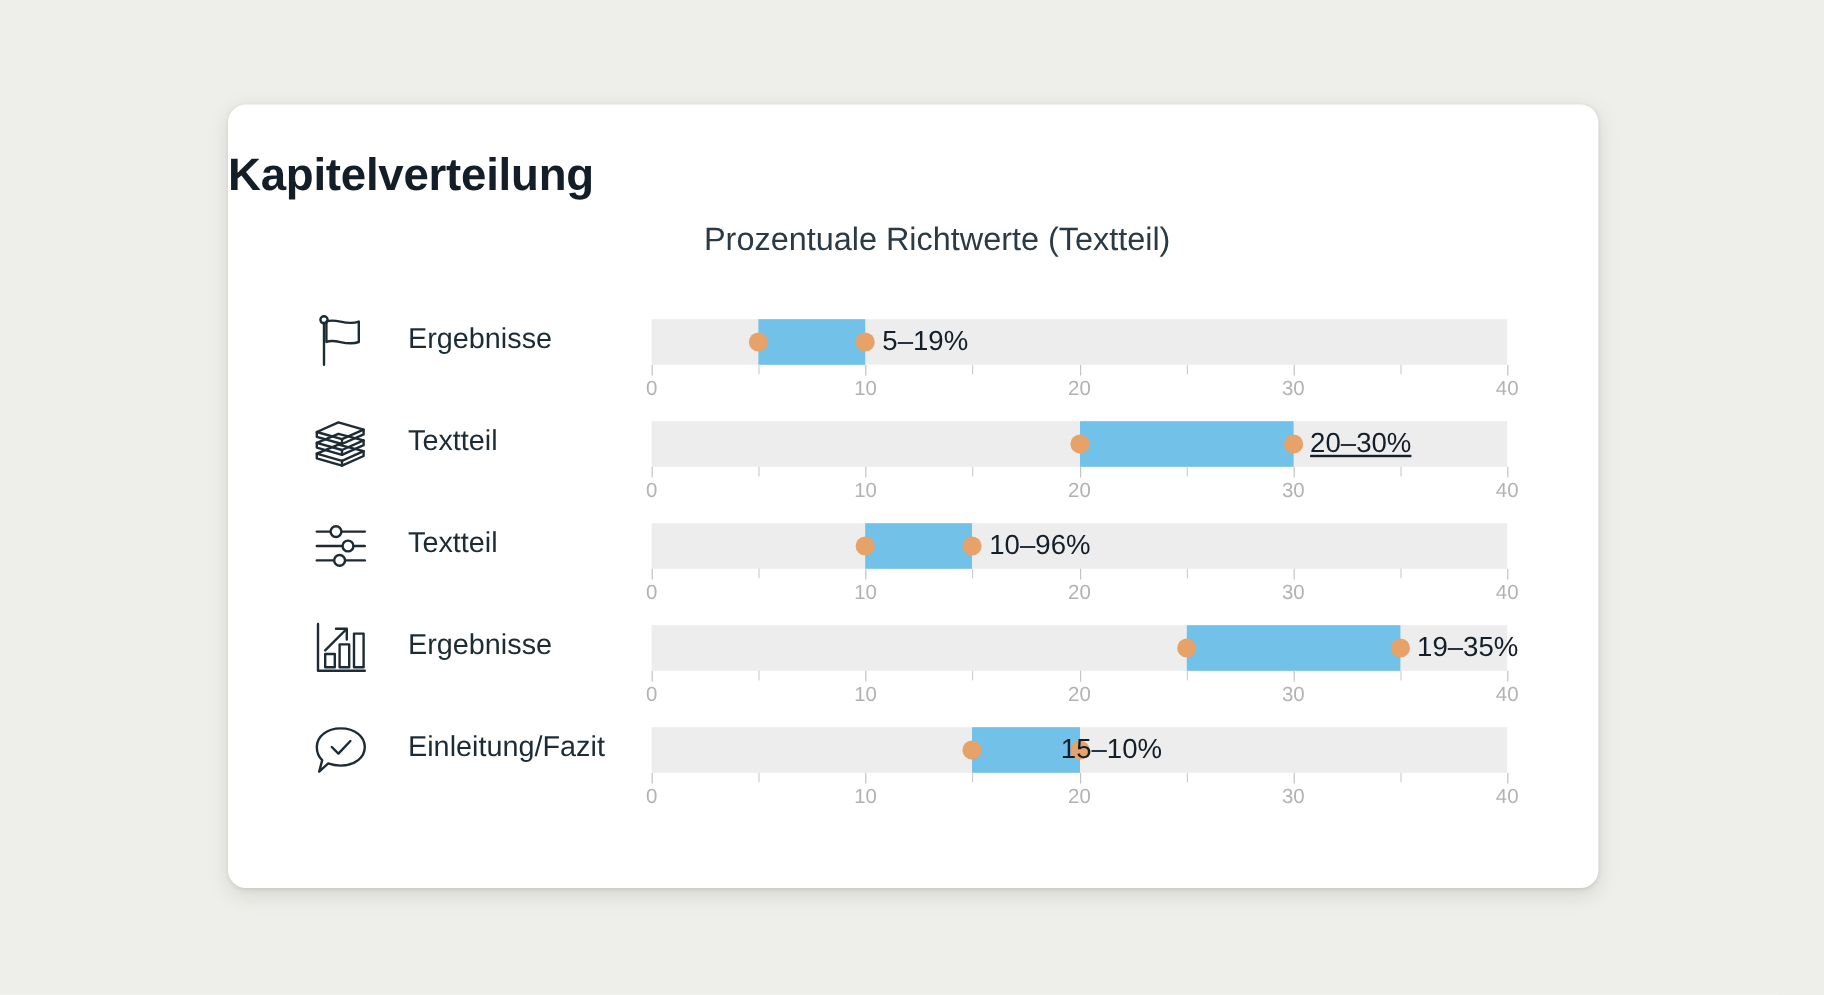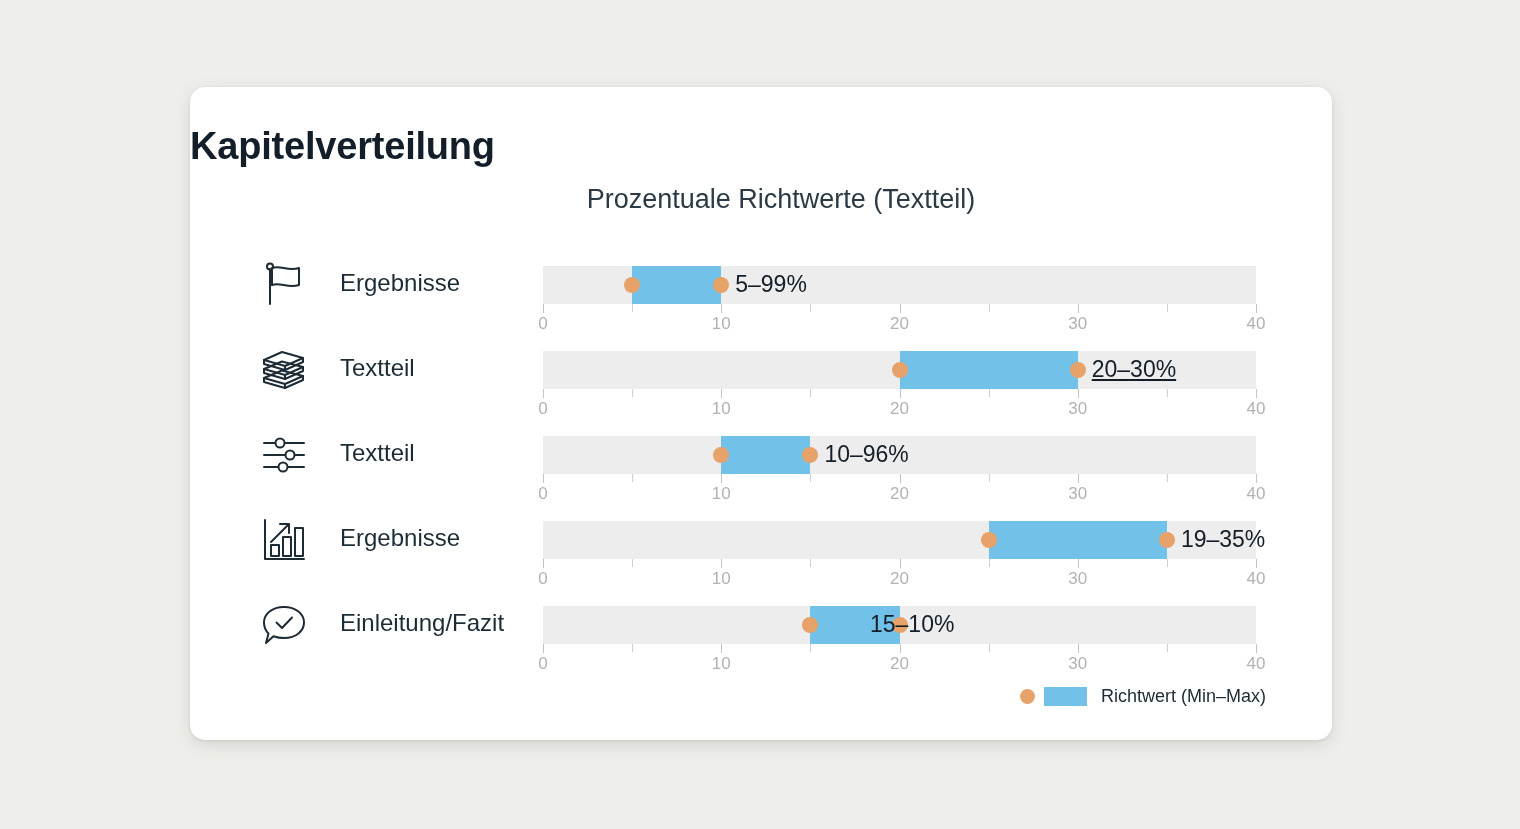--- a/index.html
+++ b/index.html
@@ -191,21 +191,21 @@
               <line x1="12" y1="10" x2="12" y2="45"></line>
               <circle cx="12" cy="7.5" r="3"></circle>
               <path d="M14 9 C22 5.5, 30 13, 41 9 L41 26 C30 30, 22 22.5, 14 26 Z"></path>
             </svg>
           </span>
           <div class="cat-label">Ergebnisse</div>
           <div class="track"></div>
           <div class="range-bar" style="left: 442.125px; width: 89.125px;"></div>
           <span class="dot" style="left: 442.125px;"></span>
           <span class="dot" style="left: 531.25px;"></span>
-          <div class="range-label" style="left: 545.25px;">5–99%</div>
+          <div class="range-label" style="left: 545.25px;">5–19%</div>
           <div class="axis">
             <span class="tick major" style="left: 0px;"></span>
             <span class="tick" style="left: 89.125px;"></span>
             <span class="tick major" style="left: 178.25px;"></span>
             <span class="tick" style="left: 267.375px;"></span>
             <span class="tick major" style="left: 356.5px;"></span>
             <span class="tick" style="left: 445.625px;"></span>
             <span class="tick major" style="left: 534.75px;"></span>
             <span class="tick" style="left: 623.875px;"></span>
             <span class="tick major" style="left: 713px;"></span>
@@ -329,40 +329,35 @@
             <svg viewBox="0 0 52 52" fill="none" stroke="#1d2b35" stroke-width="2" stroke-linecap="round" stroke-linejoin="round">
               <path d="M26 8 C38 8, 46 15, 46 23.5 C46 32, 38 39, 26 39 C22 39, 18.5 38.3, 15.5 37.2 L8 44 L10.5 34.5 C7.5 31.6, 6 27.8, 6 23.5 C6 15, 14 8, 26 8 Z"></path>
               <path d="M18.5 23.5 L24 29 L34 18.5"></path>
             </svg>
           </span>
           <div class="cat-label">Einleitung/Fazit</div>
           <div class="track"></div>
           <div class="range-bar" style="left: 620.375px; width: 89.125px;"></div>
           <span class="dot" style="left: 620.375px;"></span>
           <span class="dot" style="left: 709.5px;"></span>
-          <div class="range-label" style="left: 680px; text-align: center;">15–10%</div>
+          <div class="range-label" style="left: 694px; text-align: center;">15–10%</div>
           <div class="axis">
             <span class="tick major" style="left: 0px;"></span>
             <span class="tick" style="left: 89.125px;"></span>
             <span class="tick major" style="left: 178.25px;"></span>
             <span class="tick" style="left: 267.375px;"></span>
             <span class="tick major" style="left: 356.5px;"></span>
             <span class="tick" style="left: 445.625px;"></span>
             <span class="tick major" style="left: 534.75px;"></span>
             <span class="tick" style="left: 623.875px;"></span>
             <span class="tick major" style="left: 713px;"></span>
             <span class="tick-label" style="left: 0px;">0</span>
             <span class="tick-label" style="left: 178.25px;">10</span>
             <span class="tick-label" style="left: 356.5px;">20</span>
             <span class="tick-label" style="left: 534.75px;">30</span>
             <span class="tick-label" style="left: 713px;">40</span>
           </div>
         </div>
       </div>
 
-    <div class="legend">
-      <span class="legend-dot"></span>
-      <span class="legend-swatch"></span>
-      <span class="legend-label">Richtwert (Min–Max)</span>
-    </div>
 
   </div>
 </div>
 
 </body></html>

